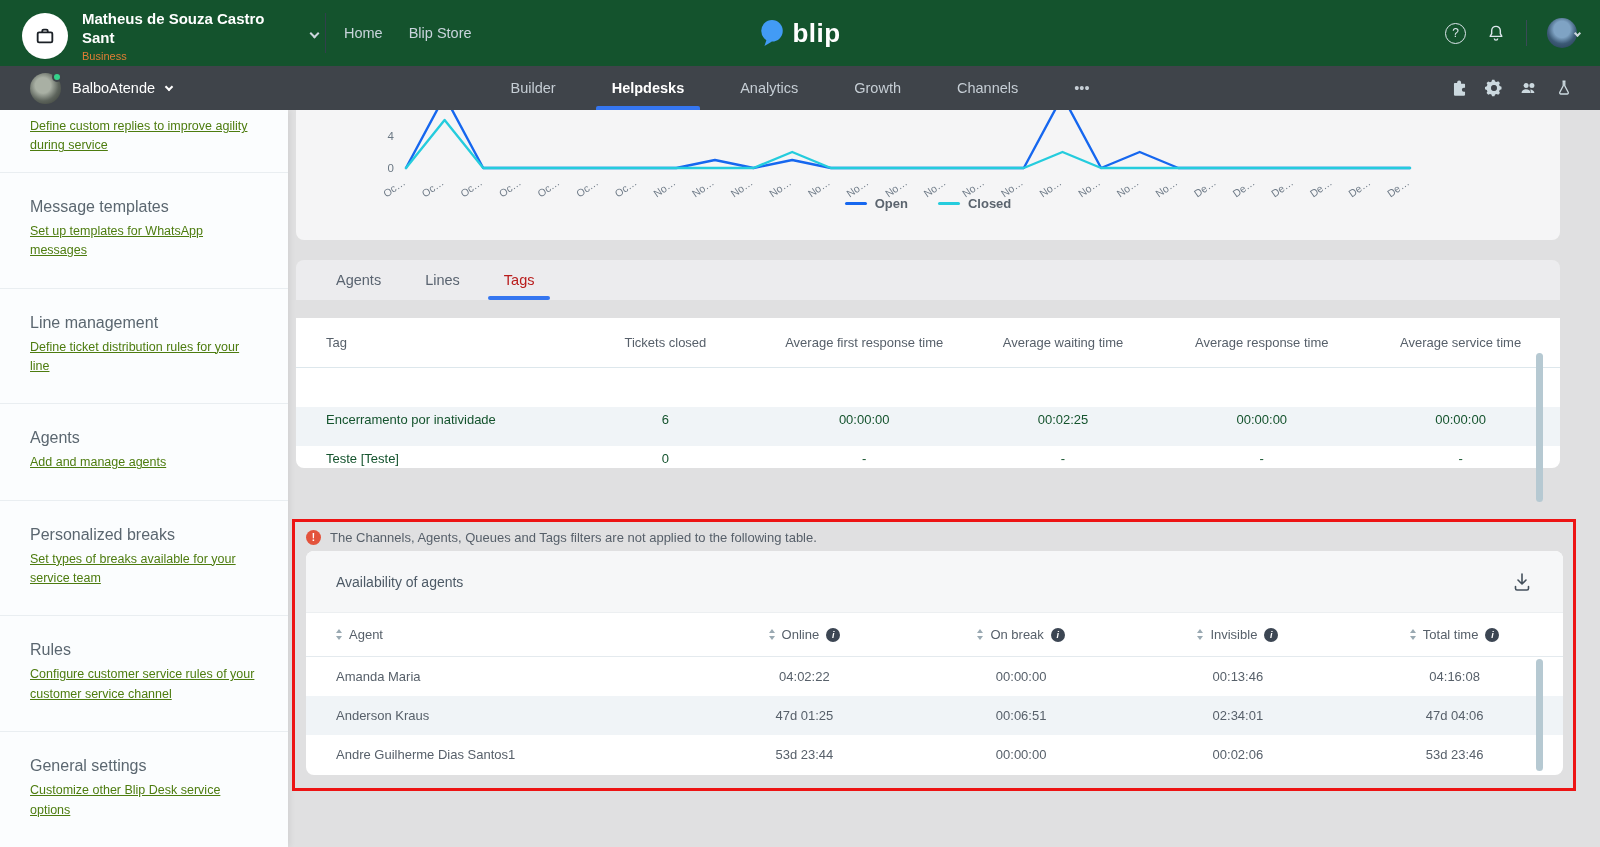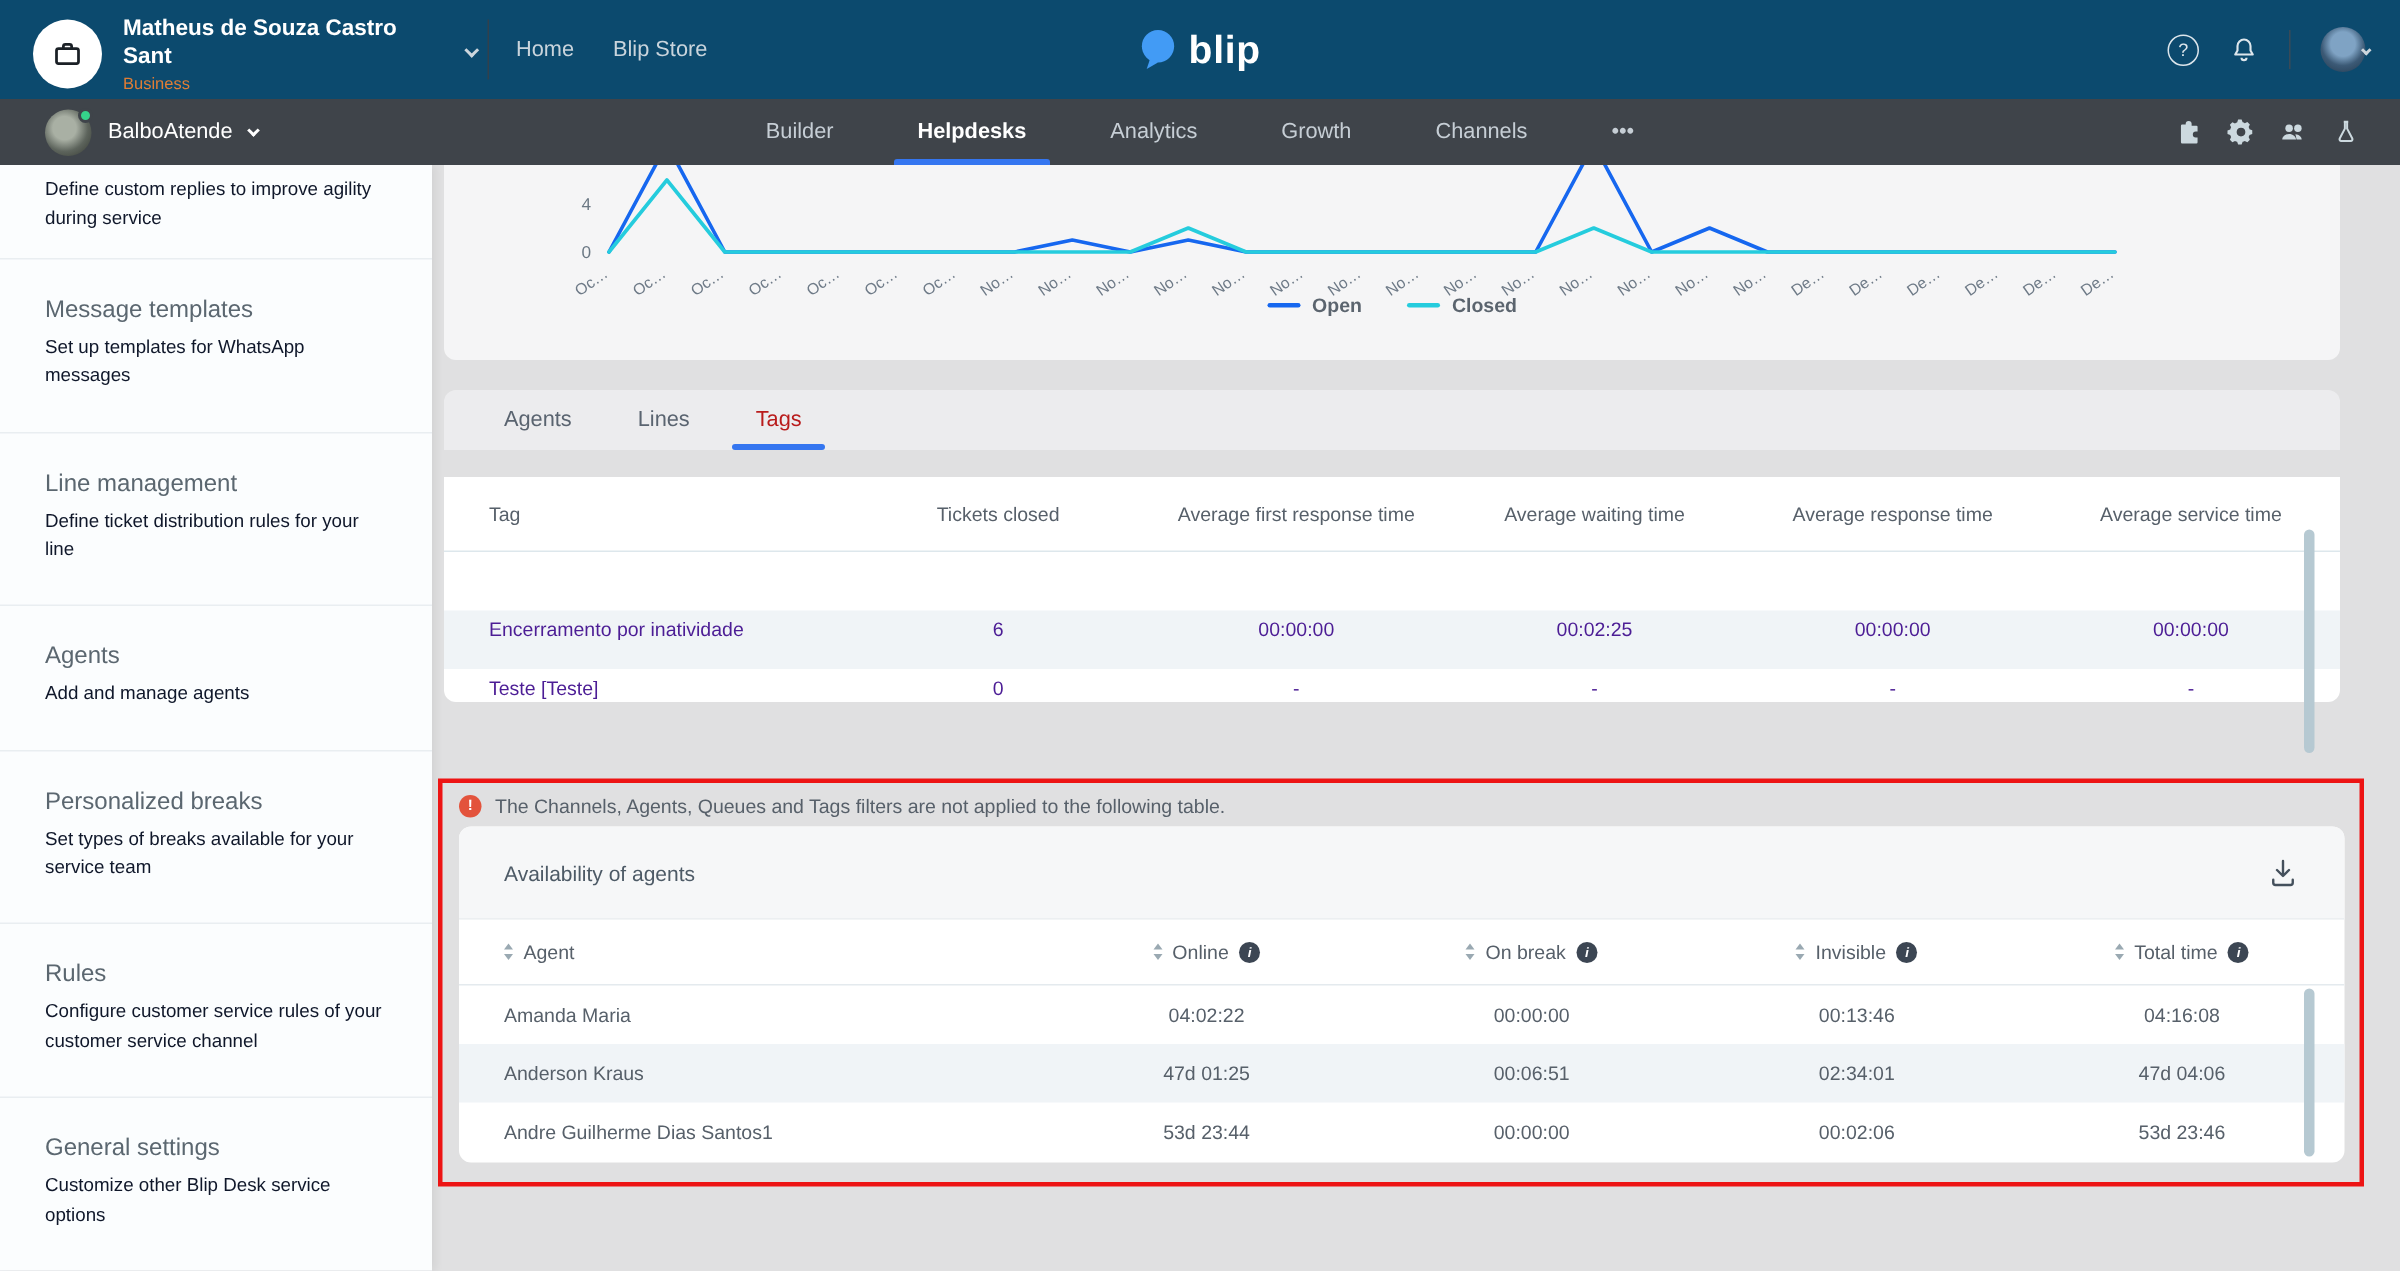--- a/index.html
+++ b/index.html
@@ -1,19 +1,19 @@
 <!DOCTYPE html>
 <html><head>
 <meta charset="utf-8">
 <style>
   * { margin:0; padding:0; box-sizing:border-box; }
   html,body { width:1600px; height:847px; overflow:hidden; font-family:"Liberation Sans", sans-serif; background:#e0e0e1; }
 
   
-  #topbar { position:absolute; left:0; top:0; width:1600px; height:66px; background:#0c4a6e; z-index:30; }
+  #topbar { position:absolute; left:0; top:0; width:1600px; height:66px; background:#14532d; z-index:30; }
   #org { position:absolute; left:22px; top:10px; display:flex; align-items:center; gap:14px; }
   #org-logo { width:46px; height:46px; border-radius:50%; background:#fff; display:flex; align-items:center; justify-content:center; }
   #org-name { color:#fff; font-size:15px; font-weight:bold; max-width:185px; line-height:1.25; }
   #org-type { color:#e07d35; font-size:11px; margin-top:2px; }
   .chev { display:inline-block; width:7px; height:7px; border-right:2px solid #cdd6dd; border-bottom:2px solid #cdd6dd; transform:rotate(45deg); }
   #org-chev { margin-left:30px; margin-top:-4px; }
   .vdiv1 { position:absolute; left:325px; top:13px; width:1px; height:40px; background:#31404c; }
   #top-links { position:absolute; left:344px; top:0; height:66px; display:flex; align-items:center; gap:26px; }
   .top-link { color:#c9d4dc; font-size:14.5px; text-decoration:none; cursor:pointer; }
   #logo { position:absolute; left:0; right:0; top:0; height:66px; display:flex; align-items:center; justify-content:center; gap:7px; pointer-events:none; }
@@ -37,21 +37,21 @@
   .bot-nav-item.active .underline { position:absolute; left:-10px; right:-10px; bottom:0; height:4px; background:#3576f0; border-radius:2px 2px 0 0; }
   #bot-icons { position:absolute; right:26px; top:0; height:44px; display:flex; align-items:center; gap:15px; }
   .tool-ic { width:20px; height:20px; display:flex; align-items:center; justify-content:center; color:#ccd9df; cursor:pointer; }
   .tool-ic svg { display:block; }
 
   
   #sidebar { position:absolute; left:0; top:110px; width:288px; height:737px; background:#fbfdfe; box-shadow:2px 0 6px rgba(0,0,0,.07); z-index:5; }
   .side-item { padding:25px 28px 27px 30px; border-bottom:1px solid #e9eef1; cursor:pointer; }
   .side-item.cut { padding-top:7px; padding-bottom:16px; }
   .side-title { font-size:16px; color:#5b6770; margin-bottom:6px; }
-  .side-desc { font-size:12.5px; color:#0f172a; line-height:1.55; }
+  .side-desc { font-size:12.5px; color:#4d7c0f; line-height:1.55;text-decoration:underline; }
 
   
   #main { position:absolute; left:288px; top:110px; width:1312px; height:737px; }
 
   
   #chart-card { position:absolute; left:8px; top:0; width:1264px; height:130px; background:#f5f5f6; border-radius:0 0 8px 8px; overflow:hidden; }
   #chart-svg { position:absolute; left:0; top:0; }
   #chart-legend { position:absolute; left:0; right:0; top:86px; display:flex; justify-content:center; gap:30px; }
   .leg-item { display:flex; align-items:center; gap:8px; font-size:13px; color:#5b646e;font-weight:bold; }
   .leg-swatch { width:22px; height:3px; border-radius:2px; }
@@ -61,21 +61,21 @@
   .tab { position:relative; height:40px; display:flex; align-items:center; font-size:14.5px; color:#5a6470; cursor:pointer; padding:0 8px; }
   .tab.active { color:#b91c1c; }
   .tab.active .tab-underline { position:absolute; left:-8px; right:-8px; bottom:0; height:4px; background:#3576f0; border-radius:2px; }
   #tags-card { position:absolute; left:8px; top:208px; width:1264px; height:150px; background:#fff; border-radius:0 0 8px 8px; overflow:hidden; }
   .tgrid { display:grid; grid-template-columns:270px repeat(5,1fr); align-items:center; }
   #tags-head { height:50px; border-bottom:1px solid #dde7ec; }
   .th { font-size:13px; color:#57606a; text-align:center; }
   .th.left, .td.left { text-align:left; padding-left:30px; }
   .trow { height:39px; }
   .trow.alt { background:#f0f4f7; }
-  .td { font-size:13px; color:#4c1d95; text-align:center;margin-top:44px; }
+  .td { font-size:13px; color:#14532d; text-align:center;margin-top:44px; }
   .vscroll { position:absolute; width:7px; border-radius:4px; background:#b6c9d2; right:4px; cursor:pointer; }
 
   
   #red-box { position:absolute; left:4px; top:409px; width:1284px; height:272px; border:3px solid #ed1414; z-index:20; pointer-events:none; }
   #notice { position:absolute; left:18px; top:420px; display:flex; align-items:center; gap:9px; }
   #warn-ic { width:15px; height:15px; border-radius:50%; background:#e3533c; color:#fff; font-size:10px; font-weight:bold; display:flex; align-items:center; justify-content:center; }
   #notice-text { font-size:13px; color:#57606a; }
   #avail-card { position:absolute; left:18px; top:441px; width:1257px; height:224px; background:#fff; border-radius:8px; overflow:hidden; }
   #avail-head { height:62px; background:#f6f7f8; border-bottom:1px solid #eceff1; display:flex; align-items:center; justify-content:space-between; padding:0 26px 0 30px; }
   #avail-title { font-size:14px; color:#4d5a66; }

